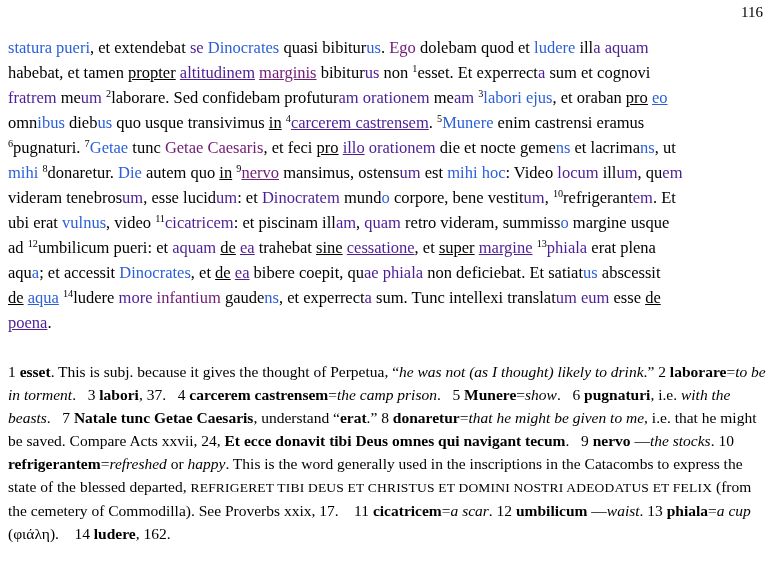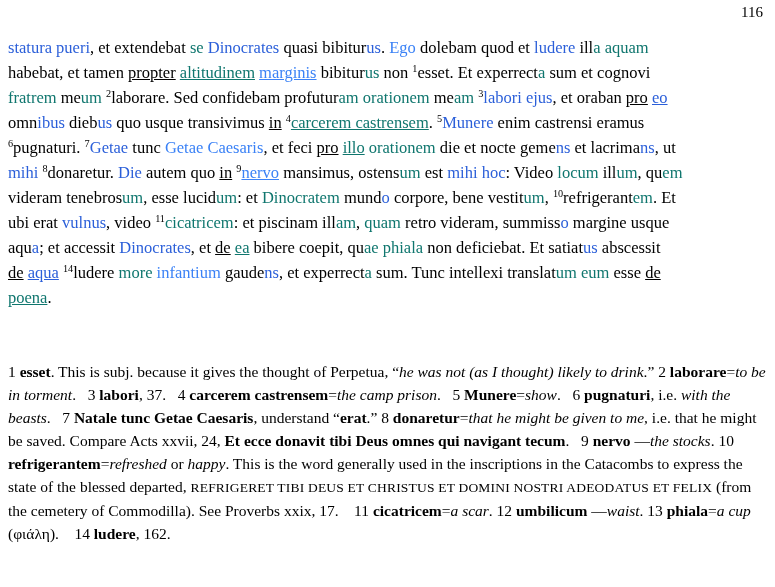--- a/index.html
+++ b/index.html
@@ -51,41 +51,42 @@
   }
   sup {
     font-size: 0.62em;
     vertical-align: super;
     line-height: 0;
   }
   .b { font-weight: bold; text-align: right; }
   .i { font-style: italic; }
   .u { text-decoration: underline; text-align: right; }
   .c-blue { color: #2b5fd9; }
-  .c-orange { color: #0f766e; }
-  .c-green { color: #3b82f6; }
+  .c-orange { color: #4c1d95; }
+  .c-green { color: #701a75; }
   .notes .lemma { font-weight: bold; }
   .smallcaps-run { font-variant: small-caps; font-size: 13.5px; letter-spacing: 0.2px; }
 </style>
 </head>
 <body>
 
 <div id="page">
 
   <div class="page-number">116</div>
 
   <div class="main-text">
     <div><span class="c-blue">statura pueri</span>, et extendebat <span class="c-orange">se</span> <span class="c-blue">Dinocrates</span> quasi bibitur<span class="c-blue">us</span>. <span class="c-green">Ego</span> dolebam quod et <span class="c-blue">ludere</span> ill<span class="c-orange">a</span> <span class="c-orange">aquam</span></div>
     <div>habebat, et tamen <span class="u">propter</span> <span class="u c-orange">altitudinem</span> <span class="u c-green">marginis</span> bibitur<span class="c-orange">us</span> non <sup>1</sup>esset. Et experrect<span class="c-orange">a</span> sum et cognovi</div>
     <div><span class="c-orange">fratrem</span> me<span class="c-orange">um</span> <sup>2</sup>laborare. Sed confidebam profutur<span class="c-orange">am</span> <span class="c-orange">orationem</span> me<span class="c-orange">am</span> <sup>3</sup><span class="c-blue">labori ejus</span>, et oraban <span class="u">pro</span> <span class="u c-blue">eo</span></div>
     <div>omn<span class="c-blue">ibus</span> dieb<span class="c-blue">us</span> quo usque transivimus <span class="u">in</span> <sup>4</sup><span class="u c-orange">carcerem castrensem</span>. <sup>5</sup><span class="c-blue">Munere</span> enim castrensi eramus</div>
     <div><sup>6</sup>pugnaturi. <sup>7</sup><span class="c-blue">Getae</span> tunc <span class="c-green">Getae Caesaris</span>, et feci <span class="u">pro</span> <span class="u c-orange">illo</span> <span class="c-orange">orationem</span> die et nocte geme<span class="c-blue">ns</span> et lacrima<span class="c-blue">ns</span>, ut</div>
     <div><span class="c-blue">mihi</span> <sup>8</sup>donaretur. <span class="c-blue">Die</span> autem quo <span class="u">in</span> <sup>9</sup><span class="u c-green">nervo</span> mansimus, ostens<span class="c-orange">um</span> est <span class="c-blue">mihi</span> <span class="c-blue">hoc</span>: Video <span class="c-orange">locum</span> ill<span class="c-orange">um</span>, qu<span class="c-orange">em</span></div>
     <div>videram tenebros<span class="c-orange">um</span>, esse lucid<span class="c-orange">um</span>: et <span class="c-orange">Dinocratem</span> mund<span class="c-blue">o</span> corpore, bene vestit<span class="c-orange">um</span>, <sup>10</sup>refrigerant<span class="c-orange">em</span>. Et</div>
     <div>ubi erat <span class="c-blue">vulnus</span>, video <sup>11</sup><span class="c-orange">cicatricem</span>: et piscinam ill<span class="c-orange">am</span>, <span class="c-orange">quam</span> retro videram, summiss<span class="c-blue">o</span> margine usque</div>
+    <div>ad <sup>12</sup>umbilicum pueri: et <span class="c-orange">aquam</span> <span class="u">de</span> <span class="u c-orange">ea</span> trahebat <span class="u">sine</span> <span class="u c-orange">cessatione</span>, et <span class="u">super</span> <span class="u c-orange">margine</span> <sup>13</sup><span class="c-orange">phiala</span> erat plena</div>
     <div>aqu<span class="c-blue">a</span>; et accessit <span class="c-blue">Dinocrates</span>, et <span class="u">de</span> <span class="u c-orange">ea</span> bibere coepit, qu<span class="c-orange">ae phiala</span> non deficiebat. Et satiat<span class="c-blue">us</span> abscessit</div>
     <div><span class="u">de</span> <span class="u c-blue">aqua</span> <sup>14</sup>ludere <span class="c-orange">more</span> <span class="c-green">infantium</span> gaude<span class="c-blue">ns</span>, et experrect<span class="c-orange">a</span> sum. Tunc intellexi translat<span class="c-orange">um</span> <span class="c-orange">eum</span> esse <span class="u">de</span></div>
     <div><span class="u c-orange">poena</span>.</div>
   </div>
 
   <div class="notes">
     <span>1</span>
     <span class="lemma">esset</span><span>. This is subj. because it gives the thought of Perpetua, “<span class="i">he was not (as I thought) likely to drink</span>.”</span>
 
     <span>2</span>

